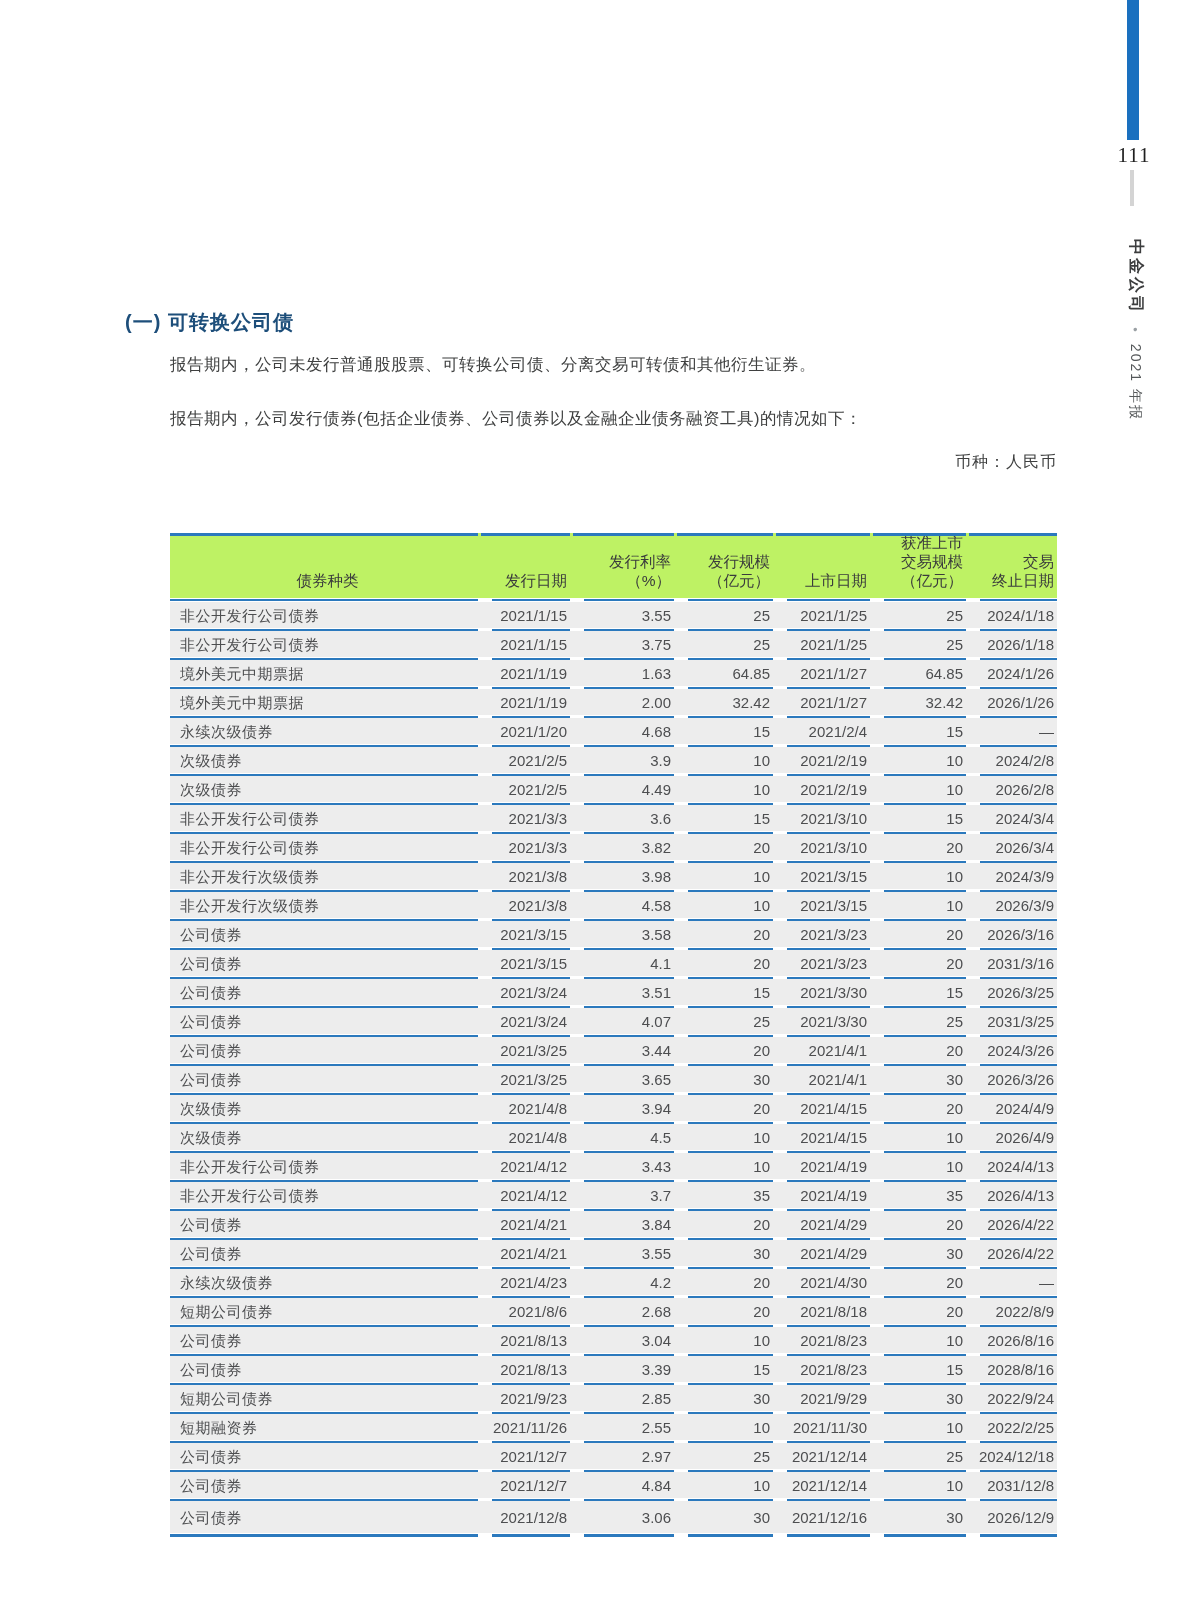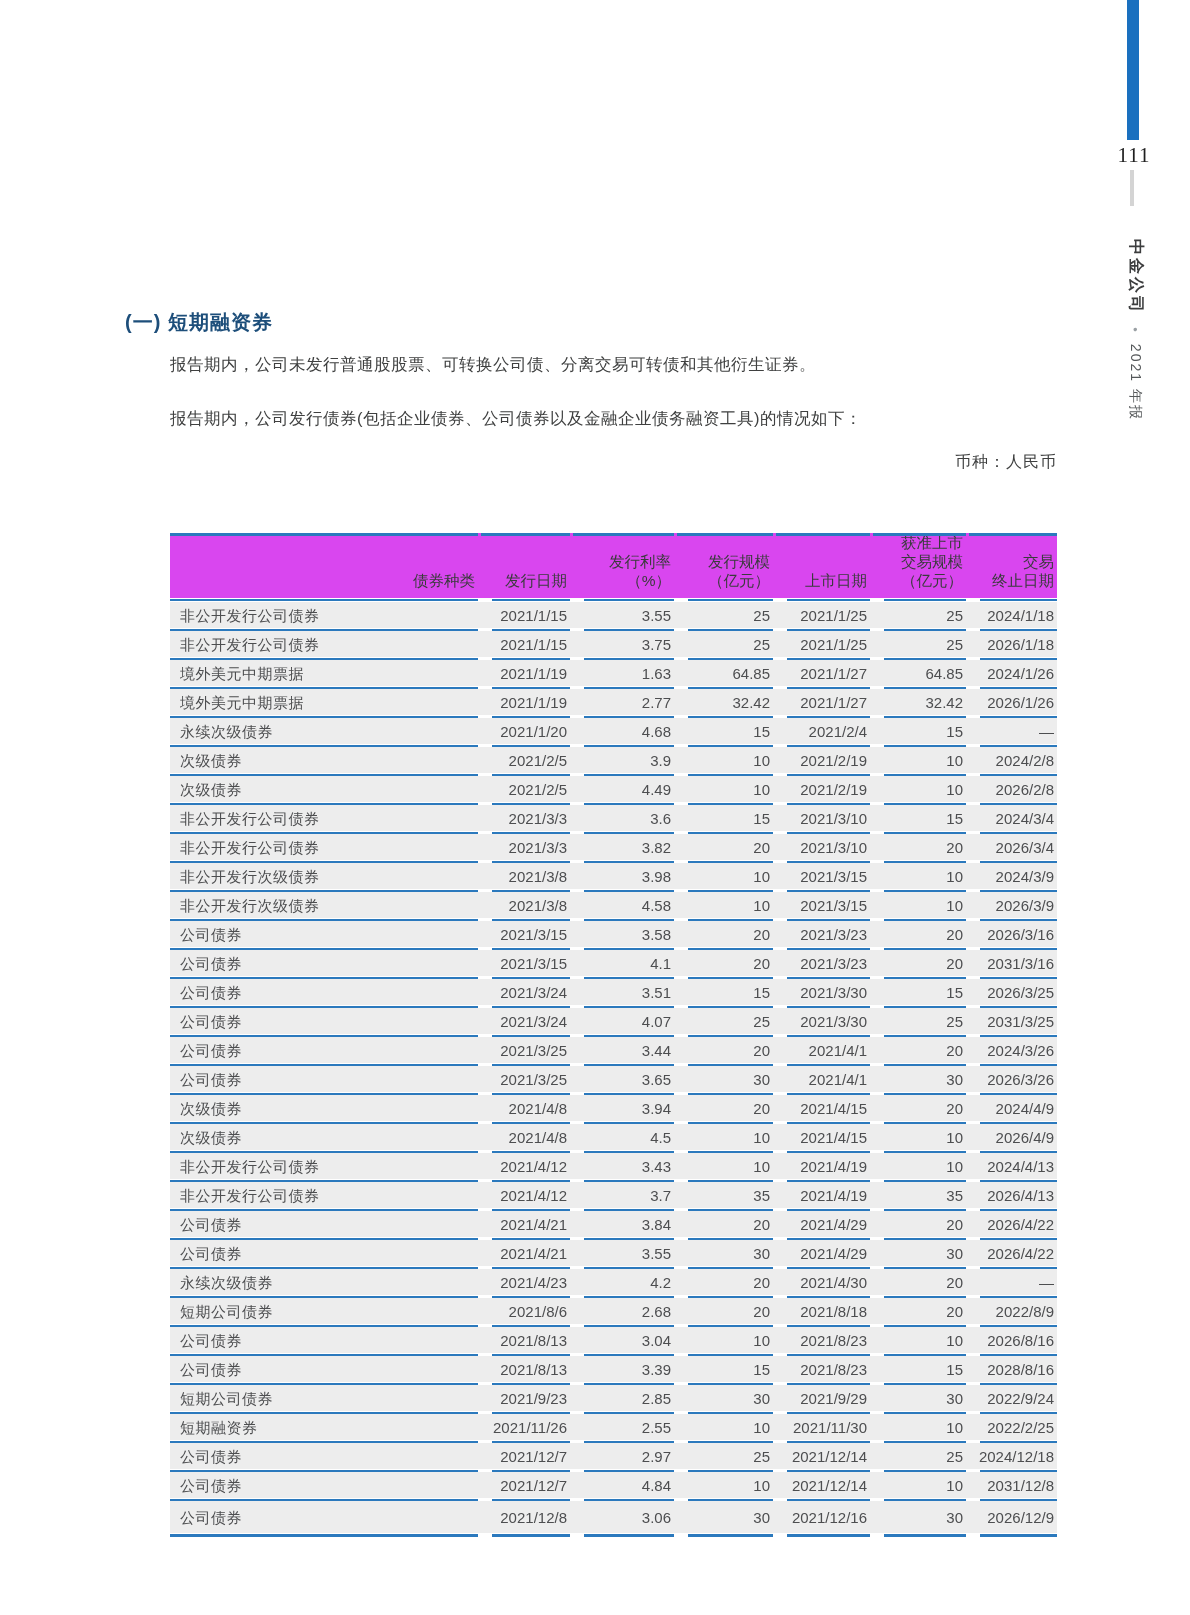--- a/index.html
+++ b/index.html
@@ -54,24 +54,24 @@
   .bond-table col.c2{width:92px;}
   .bond-table col.c3{width:104px;}
   .bond-table col.c4{width:99px;}
   .bond-table col.c5{width:97px;}
   .bond-table col.c6{width:96px;}
   .bond-table col.c7{width:91px;}
 
   .bond-table th{
     position:relative;height:62px;vertical-align:bottom;
     font-weight:400;font-size:15.5px;line-height:19px;color:#3a3b3c;
-    text-align:right;padding:0 3px 8px 0;background:#d946ef;
+    text-align:right;padding:0 3px 8px 0;background:#bef264;
     border-bottom:4px solid #fff;
   }
-  .bond-table th.c1{text-align:right;padding-left:10px;}
+  .bond-table th.c1{text-align:center;padding-left:10px;}
   .bond-table th::before{content:"";position:absolute;top:0;left:3px;right:0;height:3px;background:var(--blue);}
   .bond-table th.c1::before{left:0;}
   .bond-table th::after{content:"";position:absolute;bottom:-3px;left:14px;right:0;height:2px;background:var(--blue);}
   .bond-table th.c1::after{left:0;}
 
   .bond-table td{
     position:relative;height:29px;line-height:25px;
     font-size:15px;color:var(--table-text);
     background:var(--row-bg);
     text-align:right;padding:0 3px 0 0;
@@ -90,21 +90,21 @@
 
   <div class="accent-bar"></div>
   <div class="page-number">111</div>
   <div class="page-number-tick"></div>
   <div class="spine">
     <span class="spine-company">中金公司</span>
     <span class="spine-bullet">●</span>
     <span class="spine-edition">2021 年报</span>
   </div>
 
-  <div class="h2">(一) 短期融资券</div>
+  <div class="h2">(一) 可转换公司债</div>
 
   <p class="para p1">报告期内，公司未发行普通股股票、可转换公司债、分离交易可转债和其他衍生证券。</p>
   <p class="para p2">报告期内，公司发行债券(包括企业债券、公司债券以及金融企业债务融资工具)的情况如下：</p>
 
   <div class="currency-note">币种：人民币</div>
 
   <div class="table-wrap">
     <table class="bond-table" id="bond-table">
       <colgroup>
         <col class="c1">
@@ -150,21 +150,21 @@
             <td class="c2">2021/1/19</td>
             <td class="c3">1.63</td>
             <td class="c4">64.85</td>
             <td class="c5">2021/1/27</td>
             <td class="c6">64.85</td>
             <td class="c7">2024/1/26</td>
           </tr>
           <tr>
             <td class="c1">境外美元中期票据</td>
             <td class="c2">2021/1/19</td>
-            <td class="c3">2.77</td>
+            <td class="c3">2.00</td>
             <td class="c4">32.42</td>
             <td class="c5">2021/1/27</td>
             <td class="c6">32.42</td>
             <td class="c7">2026/1/26</td>
           </tr>
           <tr>
             <td class="c1">永续次级债券</td>
             <td class="c2">2021/1/20</td>
             <td class="c3">4.68</td>
             <td class="c4">15</td>

